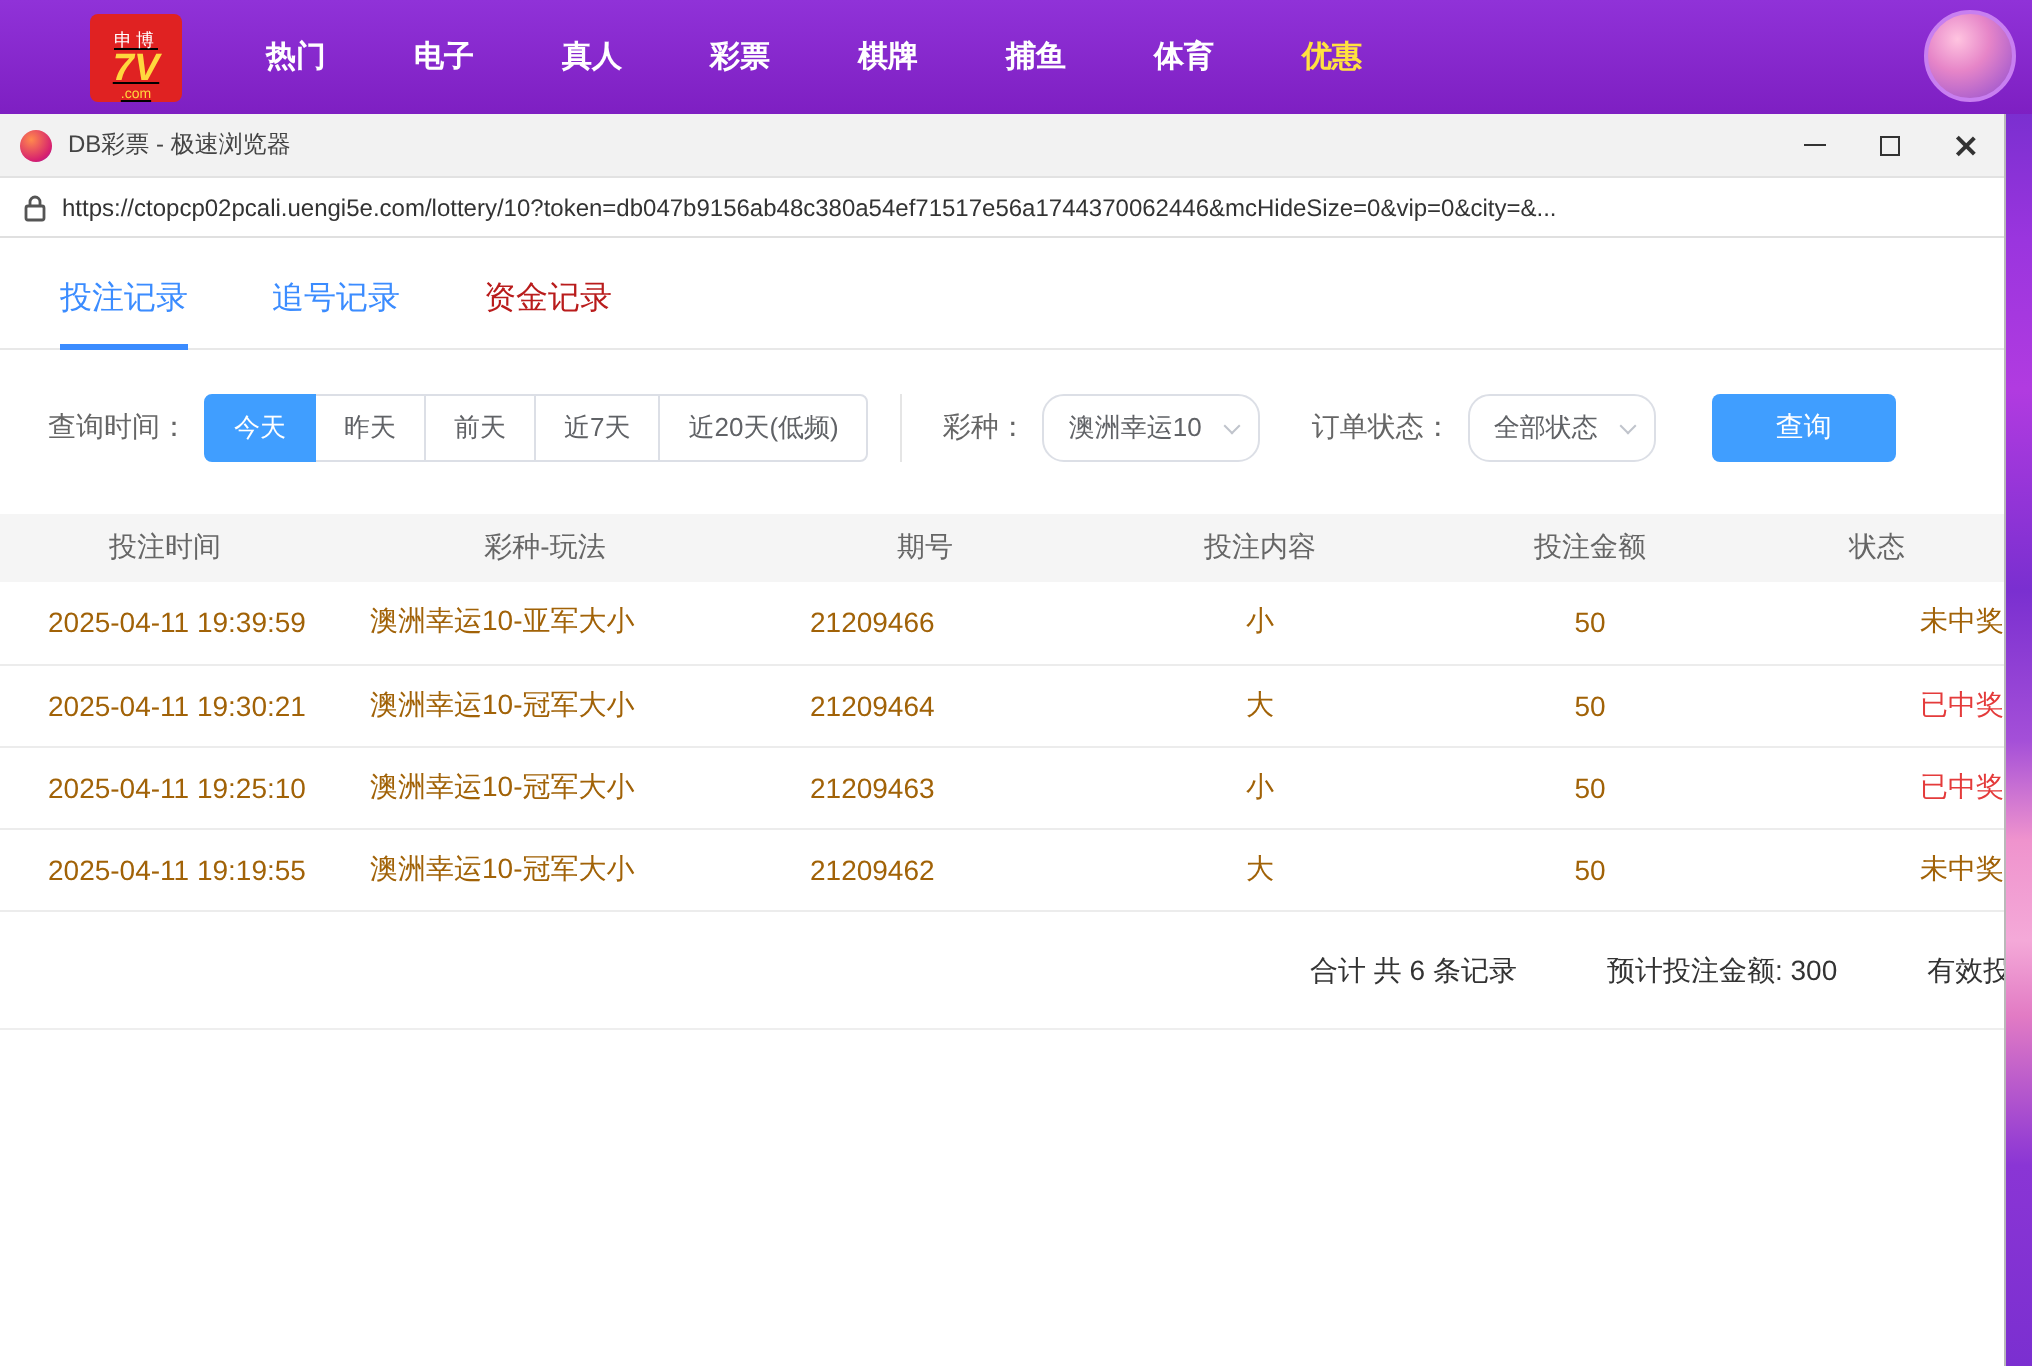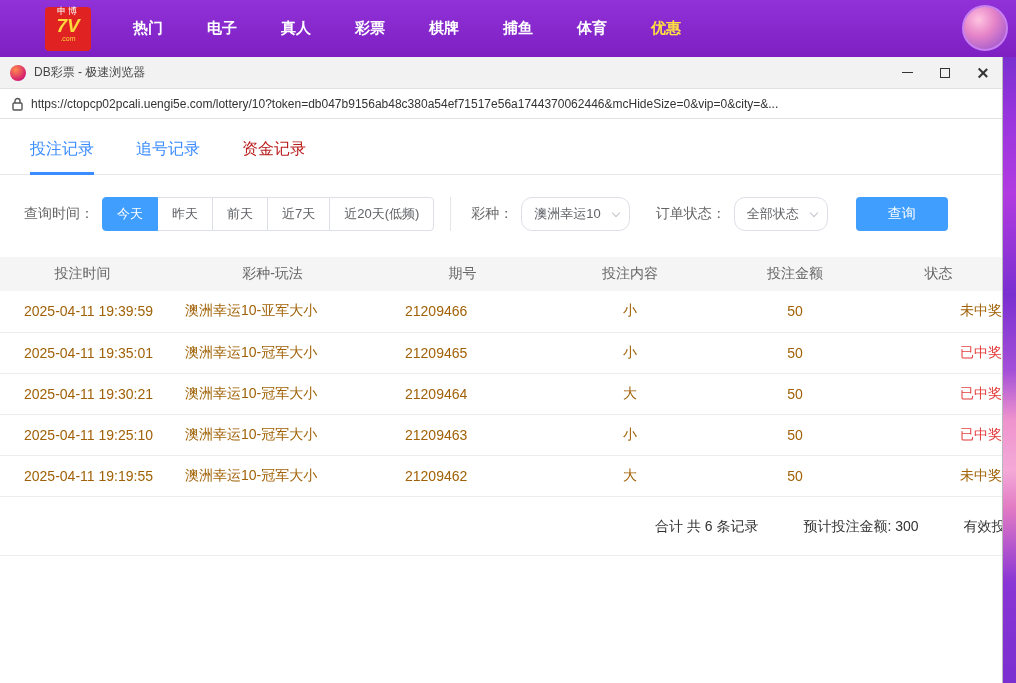--- a/index.html
+++ b/index.html
@@ -3,21 +3,21 @@
 <meta charset="utf-8">
 <style>
   * { margin:0; padding:0; box-sizing:border-box; }
   html,body { width:1016px; height:683px; overflow:hidden; }
   body { font-family:"Liberation Sans","DejaVu Sans",sans-serif; background:#fff; position:relative; }
 
   
   .topbar { position:absolute; top:0; left:0; width:1016px; height:57px;
     background:linear-gradient(180deg,#9032d8 0%,#7e1fc2 100%); display:flex; align-items:center; z-index:2; }
   .logo { width:46px; height:44px; margin-left:45px; background:#e02222; border-radius:4px;
-    display:flex; flex-direction:column; align-items:center; justify-content:flex-start; line-height:1; cursor:pointer; }
+    display:flex; flex-direction:column; align-items:center; justify-content:flex-end; line-height:1; cursor:pointer;text-decoration:underline; }
   .logo-top { color:#fff; font-size:9px; letter-spacing:2px; }
   .logo-main { color:#ffd83d; font-size:19px; font-weight:bold; font-style:italic; }
   .logo-sub { color:#ffd83d; font-size:7px; }
   .nav-items { display:flex; margin-left:20px; }
   .nav-item { color:#fff; font-size:15px; font-weight:bold; padding:10px 22px; cursor:pointer; white-space:nowrap; }
   .nav-item.hl { color:#ffe23f; }
   .avatar { position:absolute; right:8px; top:5px; width:46px; height:46px; border-radius:50%;
     background:radial-gradient(circle at 35% 30%,#ffc4e0 0%,#e685c8 40%,#8d4bd0 100%);
     border:2px solid #c87ff0; cursor:pointer; }
 
@@ -190,28 +190,20 @@
       <tbody>
         <tr>
           <td class="c1">2025-04-11 19:39:59</td>
           <td class="c2">澳洲幸运10-亚军大小</td>
           <td class="c3">21209466</td>
           <td class="cc">小</td>
           <td class="cc">50</td>
           <td class="status">未中奖</td>
         </tr>
         <tr>
-          <td class="c1">2025-04-11 19:35:01</td>
-          <td class="c2">澳洲幸运10-冠军大小</td>
-          <td class="c3">21209465</td>
-          <td class="cc">小</td>
-          <td class="cc">50</td>
-          <td class="status red">已中奖</td>
-        </tr>
-        <tr>
           <td class="c1">2025-04-11 19:30:21</td>
           <td class="c2">澳洲幸运10-冠军大小</td>
           <td class="c3">21209464</td>
           <td class="cc">大</td>
           <td class="cc">50</td>
           <td class="status red">已中奖</td>
         </tr>
         <tr>
           <td class="c1">2025-04-11 19:25:10</td>
           <td class="c2">澳洲幸运10-冠军大小</td>

